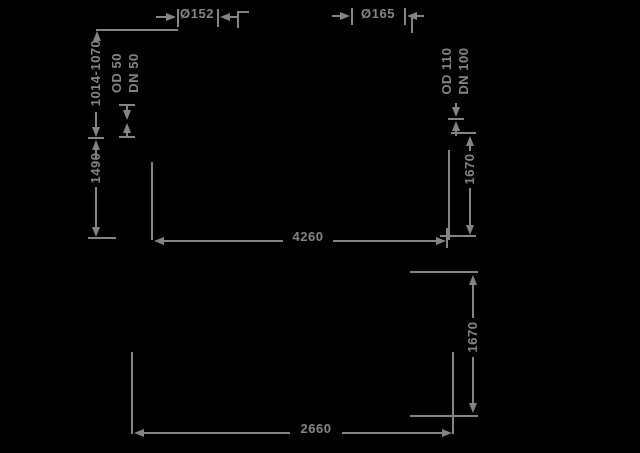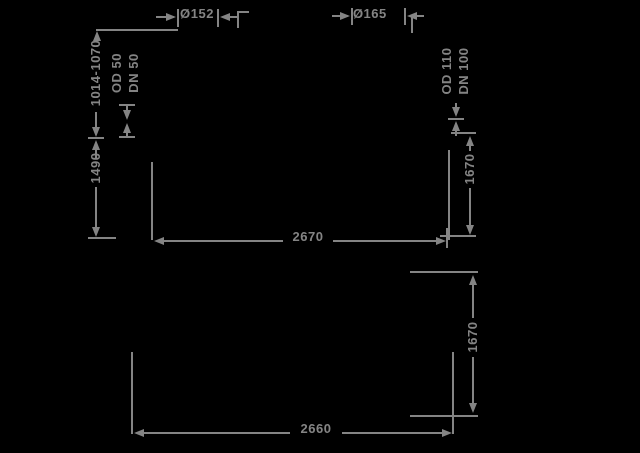--- a/index.html
+++ b/index.html
@@ -33,21 +33,21 @@
     <div class="dim" style="left:178px;top:7px;width:38px;">Ø152</div>
     <div class="ln" style="left:217px;top:9px;width:2px;height:18px;"></div>
     <div class="arr a-left" style="left:220px;top:13px;"></div>
     <div class="ln" style="left:229px;top:16px;width:10px;height:2px;"></div>
     <div class="ln" style="left:237px;top:11px;width:2px;height:17px;"></div>
     <div class="ln" style="left:237px;top:11px;width:12px;height:2px;"></div>
 
     <div class="ln" style="left:332px;top:15px;width:16px;height:2px;"></div>
     <div class="arr a-right" style="left:340px;top:12px;"></div>
     <div class="ln" style="left:351px;top:8px;width:2px;height:17px;"></div>
-    <div class="dim" style="left:353px;top:7px;width:28px;">Ø165</div>
+    <div class="dim" style="left:353px;top:7px;width:50px;">Ø165</div>
     <div class="ln" style="left:404px;top:8px;width:2px;height:17px;"></div>
     <div class="arr a-left" style="left:407px;top:12px;"></div>
     <div class="ln" style="left:416px;top:15px;width:8px;height:2px;"></div>
     <div class="ln" style="left:411px;top:16px;width:2px;height:17px;"></div>
 
     <div class="ln" style="left:96px;top:29px;width:82px;height:2px;"></div>
     <div class="arr a-up" style="left:93px;top:31px;"></div>
 
     <div class="dim vdim" style="left:56px;top:66px;width:80px;">1014-1070</div>
     <div class="dim vdim" style="left:94px;top:66px;width:46px;">OD 50</div>
@@ -87,21 +87,21 @@
     <div class="arr a-up" style="left:466px;top:136px;"></div>
     <div class="ln" style="left:469px;top:145px;width:2px;height:6px;"></div>
     <div class="dim vdim" style="left:451px;top:162px;width:38px;">1670</div>
     <div class="ln" style="left:469px;top:188px;width:2px;height:39px;"></div>
     <div class="arr a-down" style="left:466px;top:225px;"></div>
     <div class="ln" style="left:440px;top:235px;width:36px;height:2px;"></div>
 
     <div class="ln" style="left:446px;top:228px;width:2px;height:20px;"></div>
     <div class="arr a-left" style="left:154px;top:237px;"></div>
     <div class="ln" style="left:163px;top:240px;width:120px;height:2px;"></div>
-    <div class="dim" style="left:283px;top:230px;width:50px;">2670</div>
+    <div class="dim" style="left:283px;top:230px;width:50px;">4260</div>
     <div class="ln" style="left:333px;top:240px;width:104px;height:2px;"></div>
     <div class="arr a-right" style="left:436px;top:237px;"></div>
   </div>
 
   <div>
 
     <div class="ln" style="left:131px;top:352px;width:2px;height:82px;"></div>
     <div class="ln" style="left:452px;top:352px;width:2px;height:82px;"></div>
 
     <div class="ln" style="left:410px;top:271px;width:68px;height:2px;"></div>

